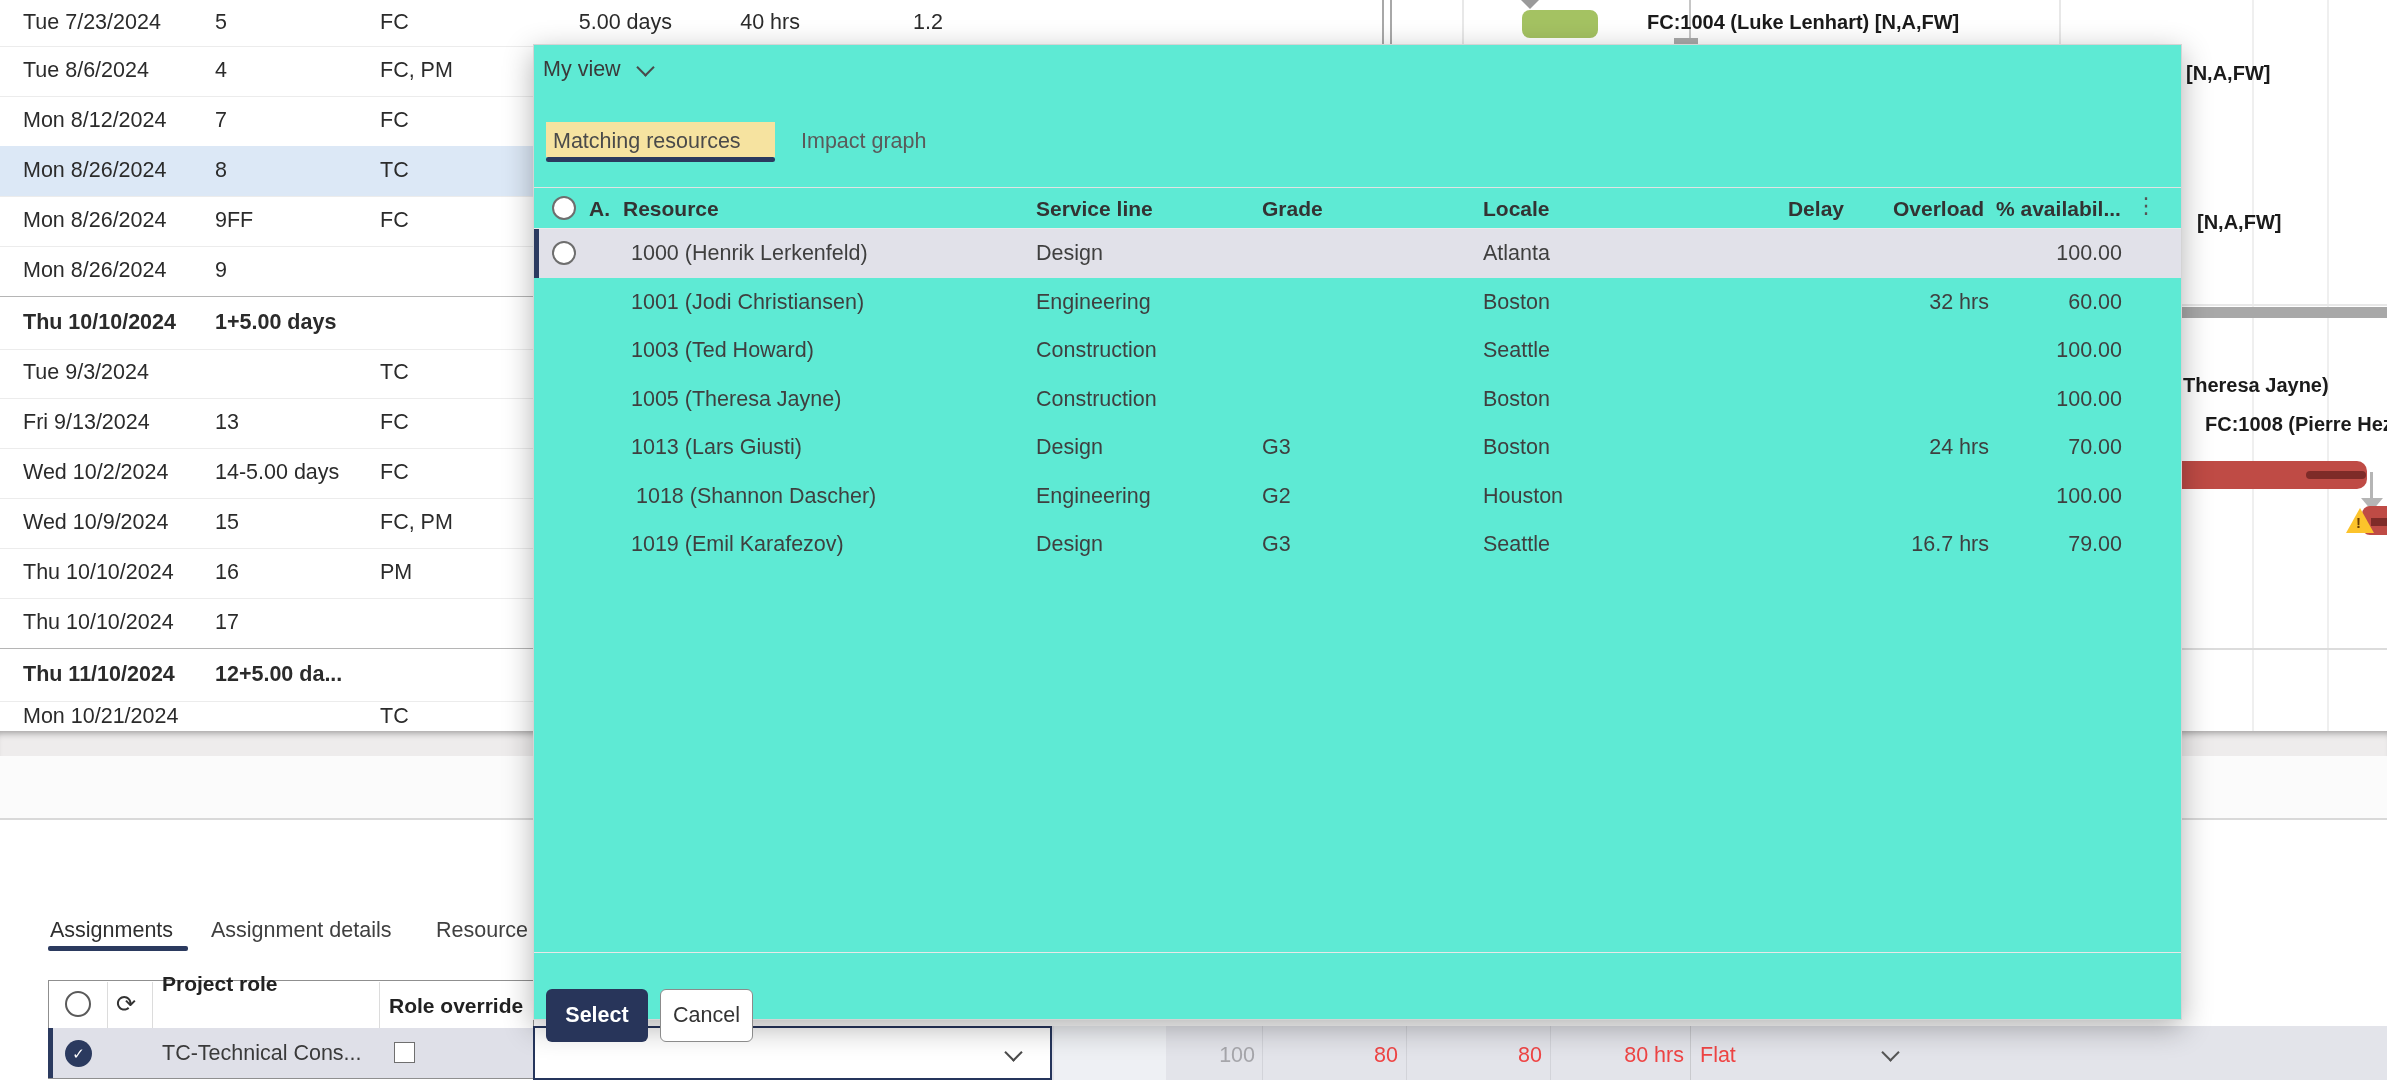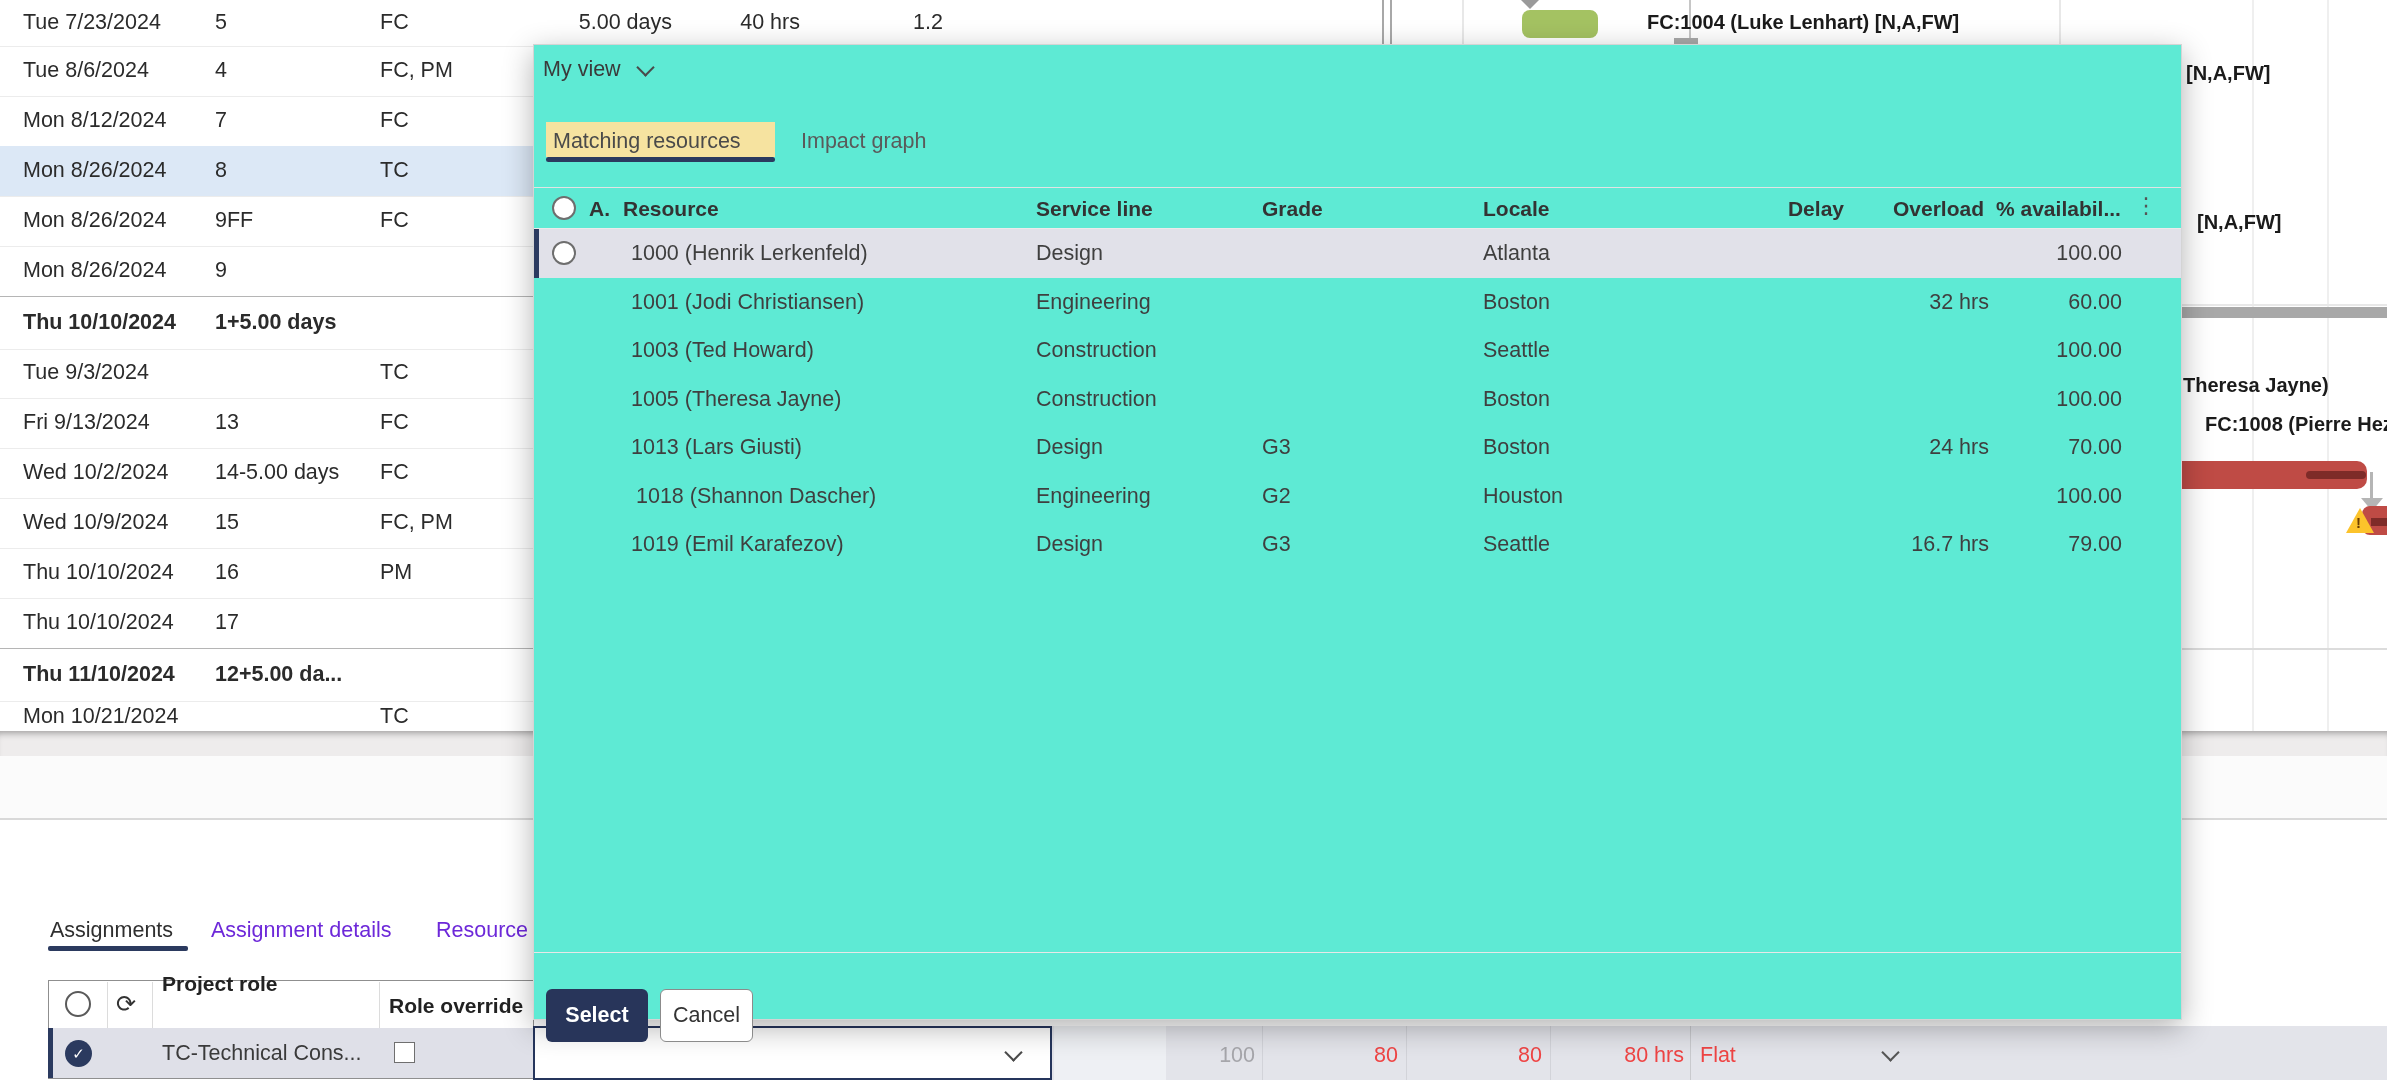--- a/index.html
+++ b/index.html
@@ -39,21 +39,21 @@
   #warn-excl{left:2356px;top:514px;font-size:15px;font-weight:700;color:#6b3c00;}
   #summary-bar{left:2182px;top:307px;width:205px;height:11px;background:#a8a8a8;}
 
   
   #band-split{left:0;top:731px;width:2387px;height:25px;background:#eeecec;
      box-shadow:inset 0 7px 7px -5px rgba(0,0,0,.35);}
   #band-light{left:0;top:756px;width:2387px;height:62px;background:#fbfbfb;}
   #band-line{left:0;top:818px;width:2387px;}
 
   
-  .tab-label{font-size:21.5px;color:#6d28d9;}
+  .tab-label{font-size:21.5px;color:#404040;}
   .tab-label.active{color:#2f2f2f;}
   .tab-underline{background:#2b3a5f;height:4.5px;border-radius:2px;}
   #assign-table-frame{left:48px;top:980px;width:486px;height:99px;border:1.5px solid #8f8f8f;background:#fff;box-sizing:border-box;}
   .atab-sep{top:982px;height:95px;width:1px;background:#dcdcdc;}
   .hdr-cell{font-size:21px;font-weight:600;color:#222;}
   #assign-row{left:49.5px;top:1028px;width:483px;height:50px;background:#dfe0e8;}
   #assign-row-accent{left:48px;top:1028px;width:4.5px;height:50px;background:#2b3a5f;}
   .circle{border-radius:50%;box-sizing:border-box;}
   #check-circle{left:65px;top:1040px;width:27px;height:27px;background:#2b3a5f;color:#fff;
      font-size:15px;text-align:center;line-height:27px;}

